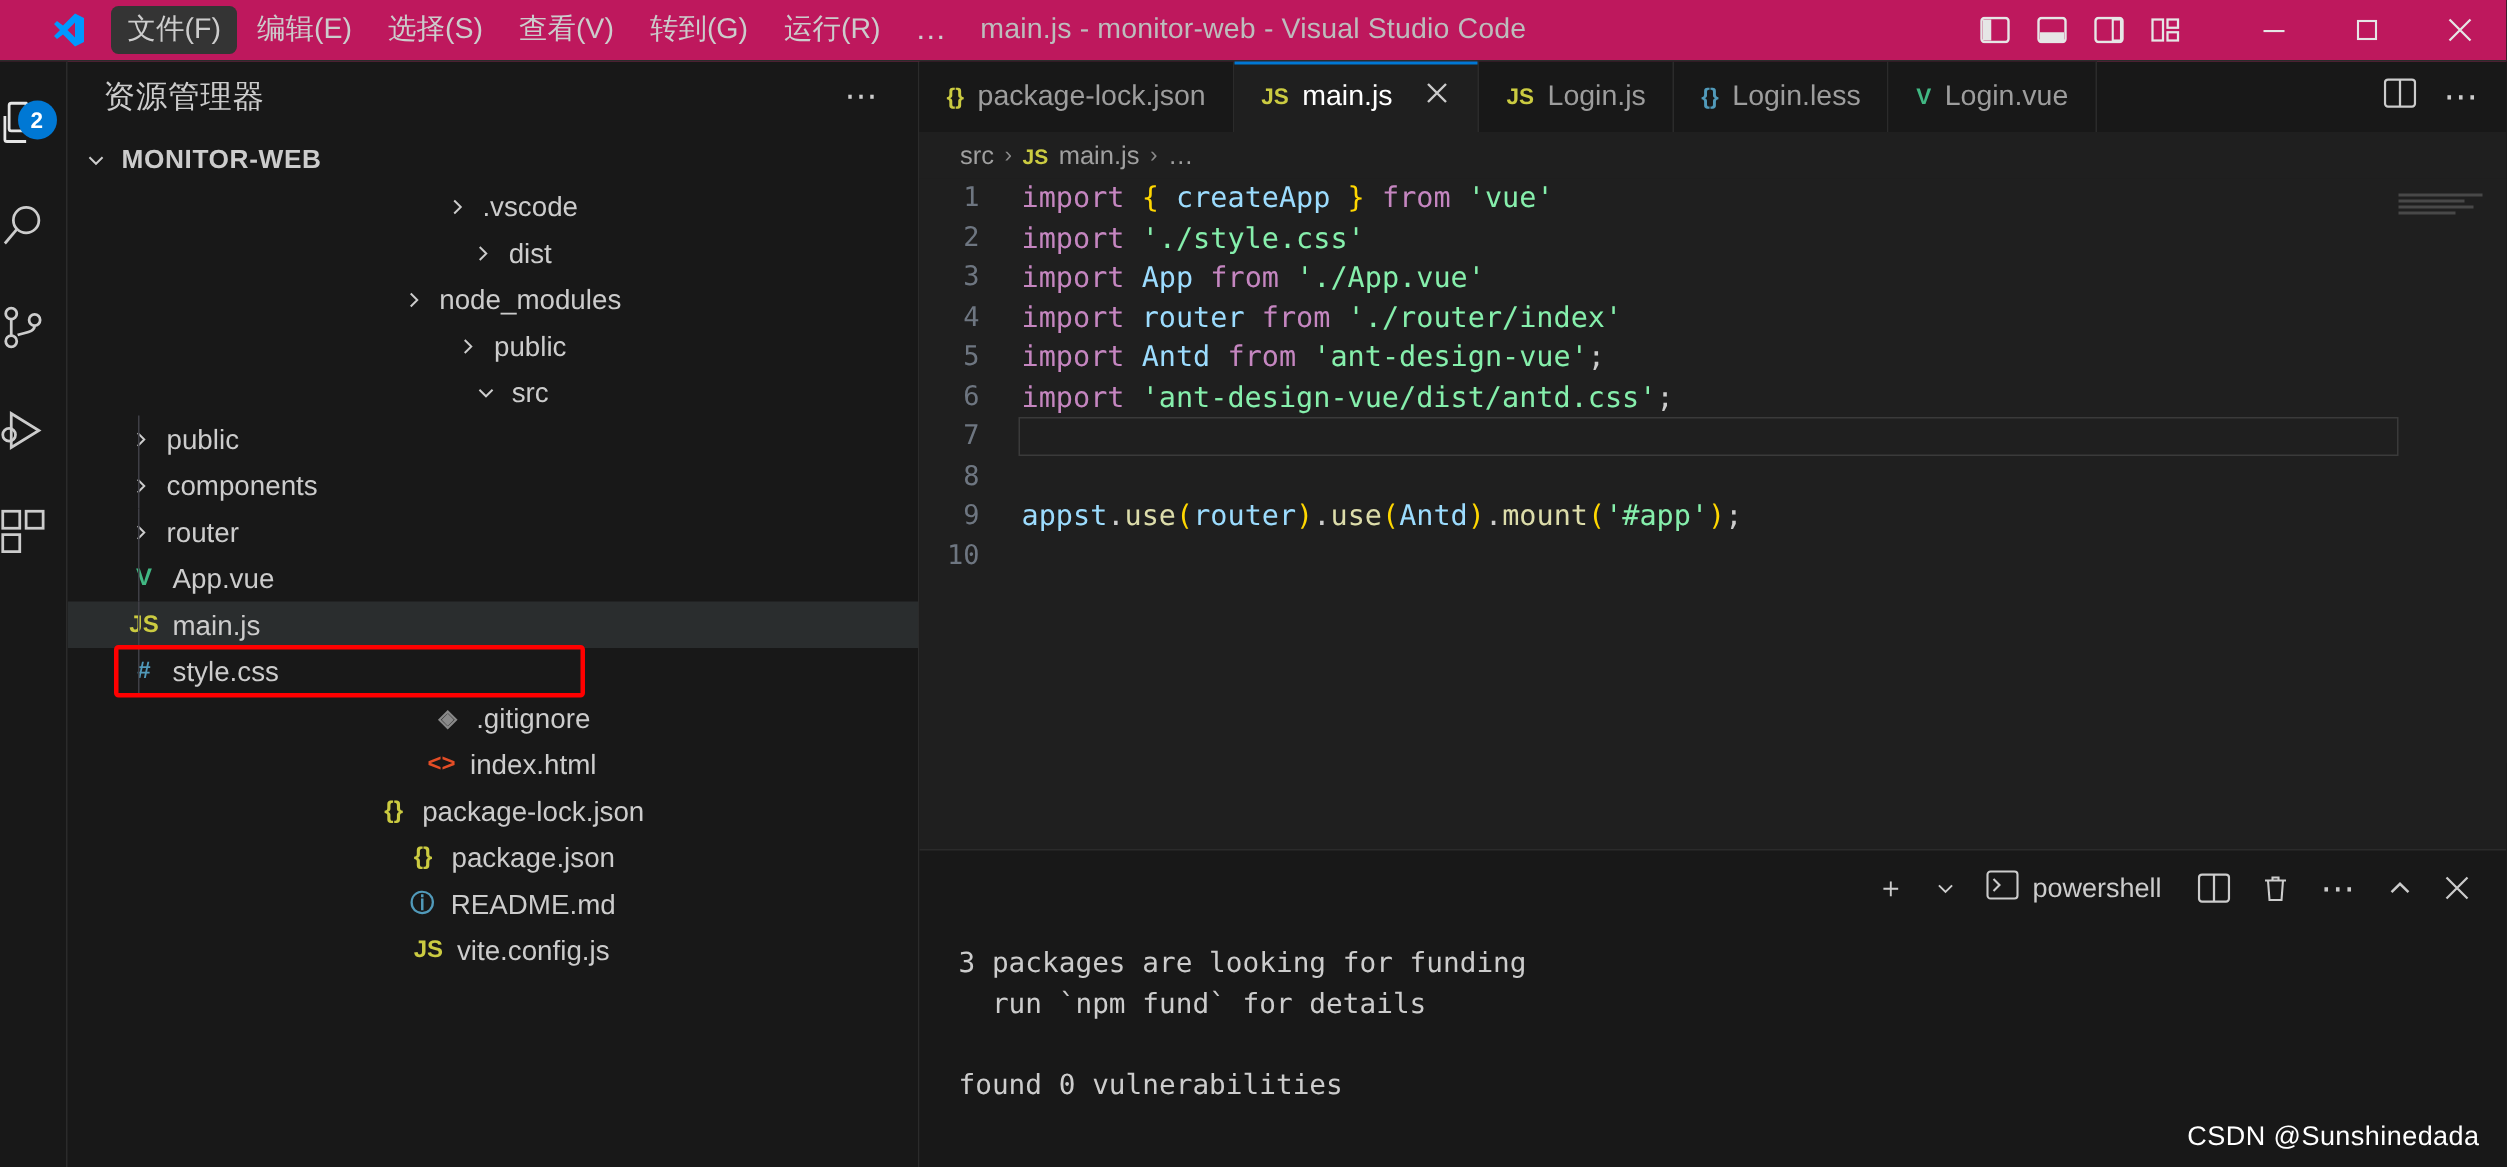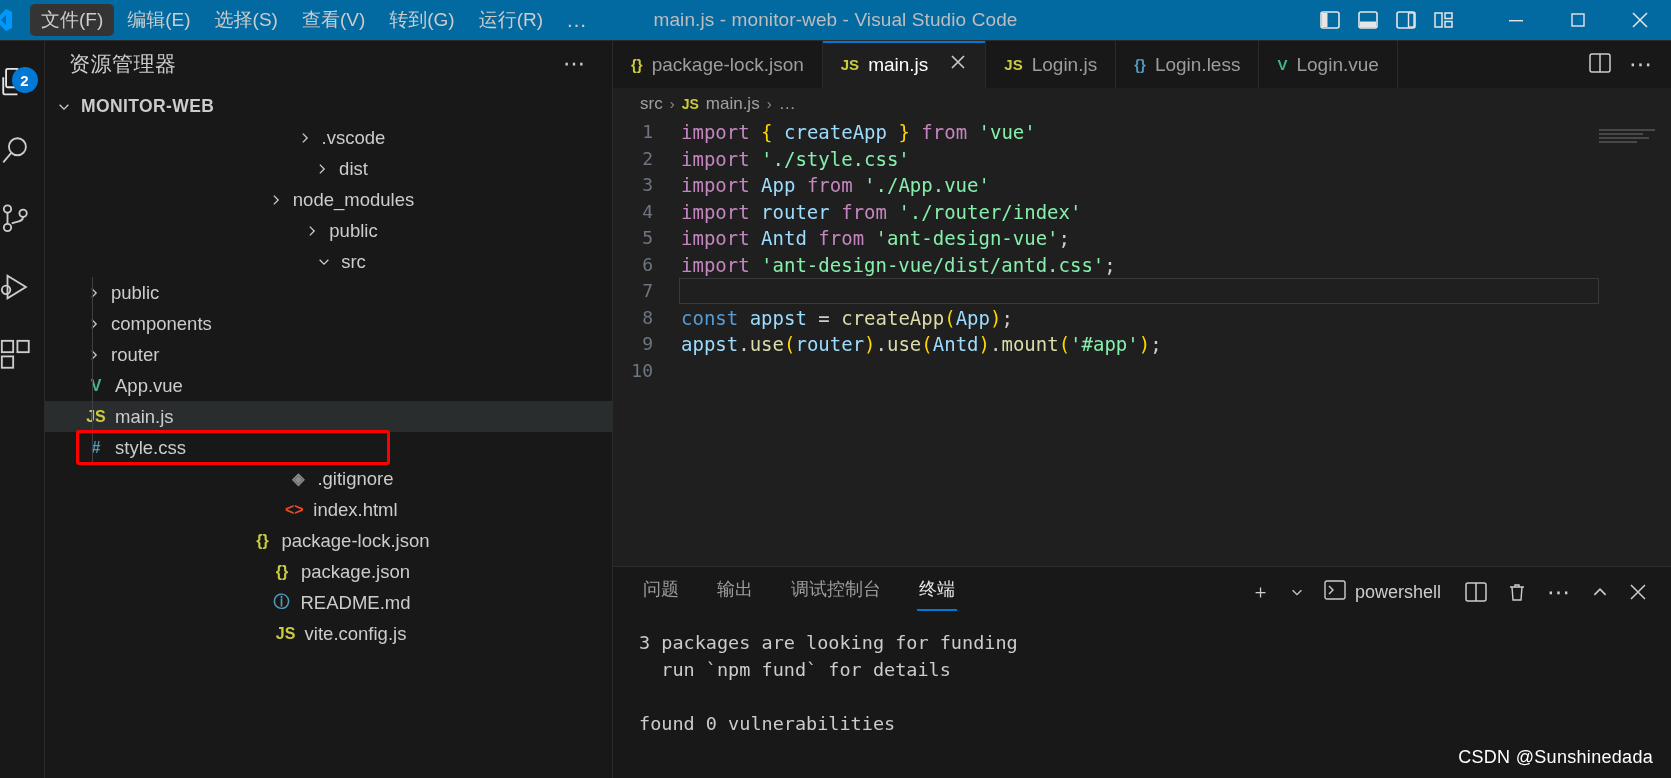--- a/index.html
+++ b/index.html
@@ -6,22 +6,22 @@
   html, body {
     width: 1671px; height: 778px;
     background: #1e1e1e;
     font-family: "Liberation Sans", sans-serif;
     overflow: hidden;
   }
   .app { position: relative; width: 1671px; height: 778px; display: flex; flex-direction: column; background:#1e1e1e; }
 
   
   .titlebar {
-    height: 41px; min-height:41px; background: #0369a1; display: flex; align-items: center;
-    border-bottom: 1px solid #2b2b2b; position: relative;
+    height: 41px; min-height:41px; background: #be185d; display: flex; align-items: center;
+    border-bottom: 1px solid #2b2b2b; position: relative; padding-left: 44px;
   }
   .tb-logo { width: 30px; height: 41px; display:flex; align-items:center; justify-content:flex-start; padding-left:0px;}
   .tb-logo svg { margin-left:-8px; }
   .menubar { display: flex; align-items: center; height: 41px; }
   .menu-item {
     font-size: 19px; color: #cccccc; padding: 5px 11px; margin-right: 2px; border-radius: 5px;
     line-height: 1.2; white-space: nowrap; cursor: default;
   }
   .menu-item.active { background: #343434; }
   .menu-dots { font-size: 21px; color:#cccccc; padding: 0 10px; letter-spacing:1px; }
@@ -416,40 +416,34 @@
 
       <div class="code-wrap">
         <div class="code" id="code-host">
             <div class="cline"><span class="lnum">1</span><span class="ctext"><span class="kw">import</span><span class="pl"> </span><span class="br">{</span><span class="pl"> </span><span class="id">createApp</span><span class="pl"> </span><span class="br">}</span><span class="pl"> </span><span class="kw">from</span><span class="pl"> </span><span class="str">'vue'</span></span></div>
             <div class="cline"><span class="lnum">2</span><span class="ctext"><span class="kw">import</span><span class="pl"> </span><span class="str">'./style.css'</span></span></div>
             <div class="cline"><span class="lnum">3</span><span class="ctext"><span class="kw">import</span><span class="pl"> </span><span class="id">App</span><span class="pl"> </span><span class="kw">from</span><span class="pl"> </span><span class="str">'./App.vue'</span></span></div>
             <div class="cline"><span class="lnum">4</span><span class="ctext"><span class="kw">import</span><span class="pl"> </span><span class="id">router</span><span class="pl"> </span><span class="kw">from</span><span class="pl"> </span><span class="str">'./router/index'</span></span></div>
             <div class="cline"><span class="lnum">5</span><span class="ctext"><span class="kw">import</span><span class="pl"> </span><span class="id">Antd</span><span class="pl"> </span><span class="kw">from</span><span class="pl"> </span><span class="str">'ant-design-vue'</span><span class="pl">;</span></span></div>
             <div class="cline"><span class="lnum">6</span><span class="ctext"><span class="kw">import</span><span class="pl"> </span><span class="str">'ant-design-vue/dist/antd.css'</span><span class="pl">;</span></span></div>
             <div class="cline current"><span class="lnum">7</span><span class="ctext-box"></span></div>
-            <div class="cline"><span class="lnum">8</span><span class="ctext"><span class="const">const</span><span class="pl"> </span><span class="id">appst</span><span class="pl"> </span><span class="pl">=</span><span class="pl"> </span><span class="fn">createApp</span><span class="br">(</span><span class="id">App</span><span class="br">)</span><span class="pl">;</span></span></div>
+            <div class="cline"><span class="lnum">8</span></div>
             <div class="cline"><span class="lnum">9</span><span class="ctext"><span class="id">appst</span><span class="pl">.</span><span class="fn">use</span><span class="br">(</span><span class="id">router</span><span class="br">)</span><span class="pl">.</span><span class="fn">use</span><span class="br">(</span><span class="id">Antd</span><span class="br">)</span><span class="pl">.</span><span class="fn">mount</span><span class="br">(</span><span class="str">'#app'</span><span class="br">)</span><span class="pl">;</span></span></div>
             <div class="cline"><span class="lnum">10</span><span class="ctext"></span></div>
           </div>
         <div class="minimap">
           <div style="width:56px"></div>
             <div style="width:44px"></div>
             <div style="width:50px"></div>
             <div style="width:38px"></div>
         </div>
       </div>
 
       <div class="panel">
         <div class="panel-head">
-          <div id="ptabs-host" style="display:flex;align-items:center;">
-              <div class="ptab">问题</div>
-              <div class="ptab">输出</div>
-              <div class="ptab">调试控制台</div>
-              <div class="ptab active">终端</div>
-            </div>
           <div class="panel-actions">
             <span class="pa">＋</span>
             <span class="pa">
               <svg width="14" height="14" viewBox="0 0 16 16">
                   <path d="M3 6 L8 11 L13 6" stroke="#cccccc" stroke-width="1.5" fill="none"></path>
                 </svg>
             </span>
             <span class="pa shell">
               <span>
                 <svg width="22" height="20" viewBox="0 0 22 20">

